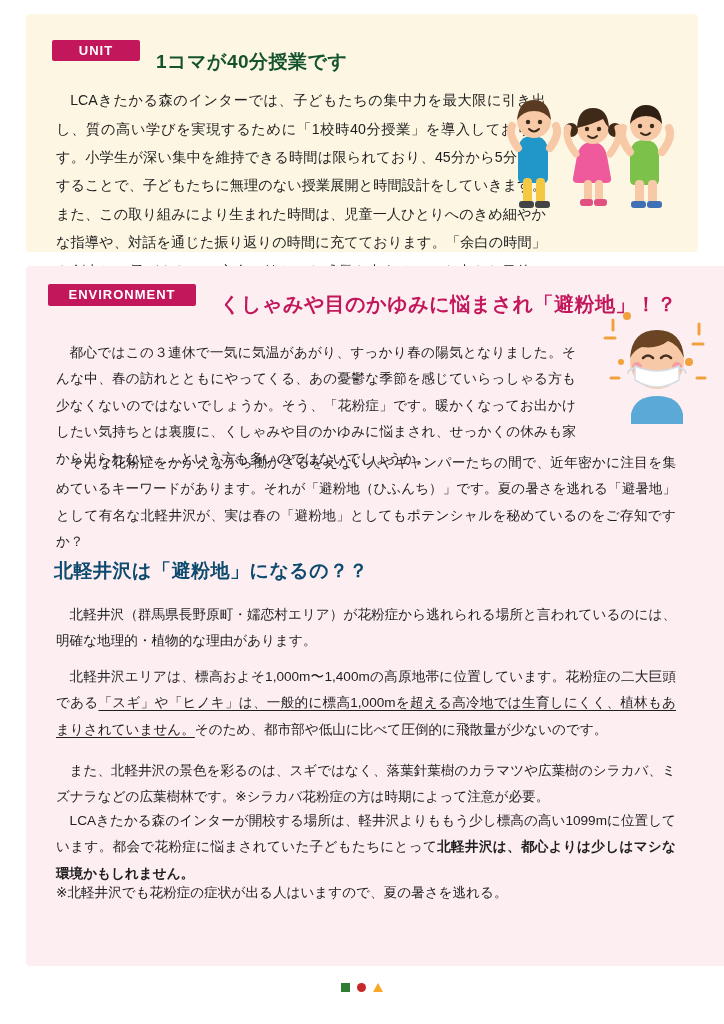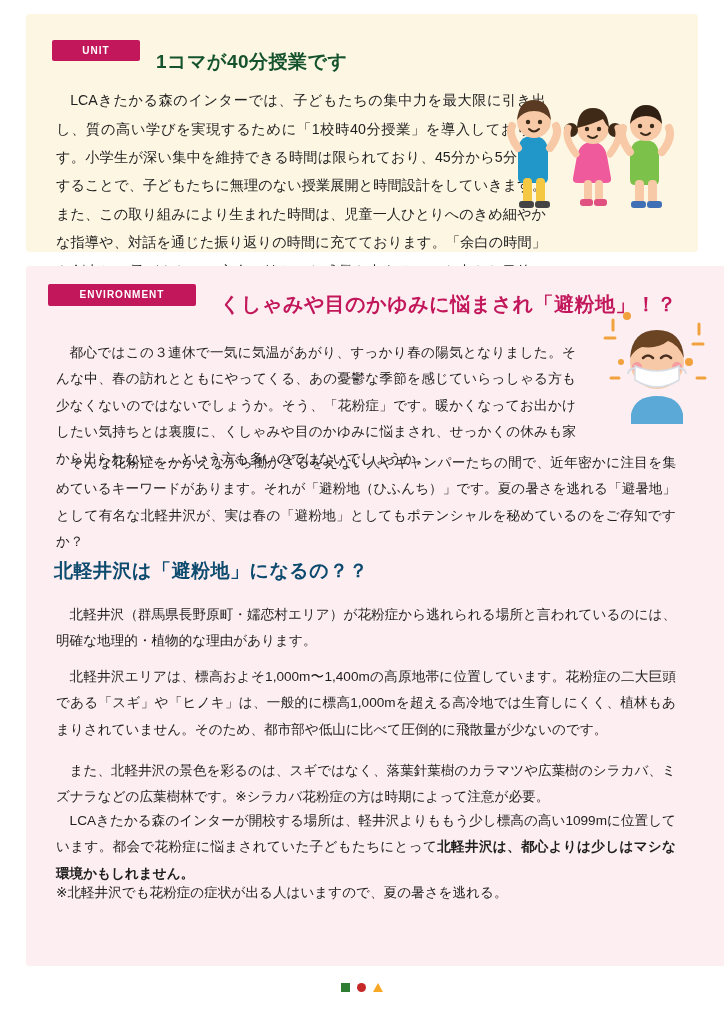--- a/index.html
+++ b/index.html
@@ -20,21 +20,21 @@
   .unit-section {
     position: absolute;
     left: 26px; top: 14px;
     width: 672px; height: 238px;
     background: #fdf6e3;
     border-radius: 4px;
   }
   .badge {
     display: inline-block;
     color: #ffffff;
-    font-size: 10px;
+    font-size: 13px;
     font-weight: bold;
     letter-spacing: 1px;
     text-align: center;
     border-radius: 2px;
   }
   .unit-badge {
     position: absolute;
     left: 26px; top: 26px;
     width: 88px; height: 21px;
     line-height: 21px;
@@ -106,21 +106,21 @@
     font-weight: bold;
     color: #0c4a6e;
     letter-spacing: 0.5px;
   }
   .p3 { left: 30px; top: 322px; width: 620px; text-indent: 1em; }
   .p4 { left: 30px; top: 384px; width: 620px; text-indent: 1em; }
   .p5 { left: 30px; top: 478px; width: 620px; text-indent: 1em; }
   .p6 { left: 30px; top: 528px; width: 620px; text-indent: 1em; }
   .p7 { left: 30px; top: 600px; width: 620px; }
 
-  .u { text-underline-offset: 3px; }
+  .u { text-decoration: underline; text-underline-offset: 3px; }
   .b { font-weight: bold; }
 
   
   .sneeze {
     position: absolute;
     right: 18px; top: 38px;
     width: 120px; height: 120px;
   }
 
   

